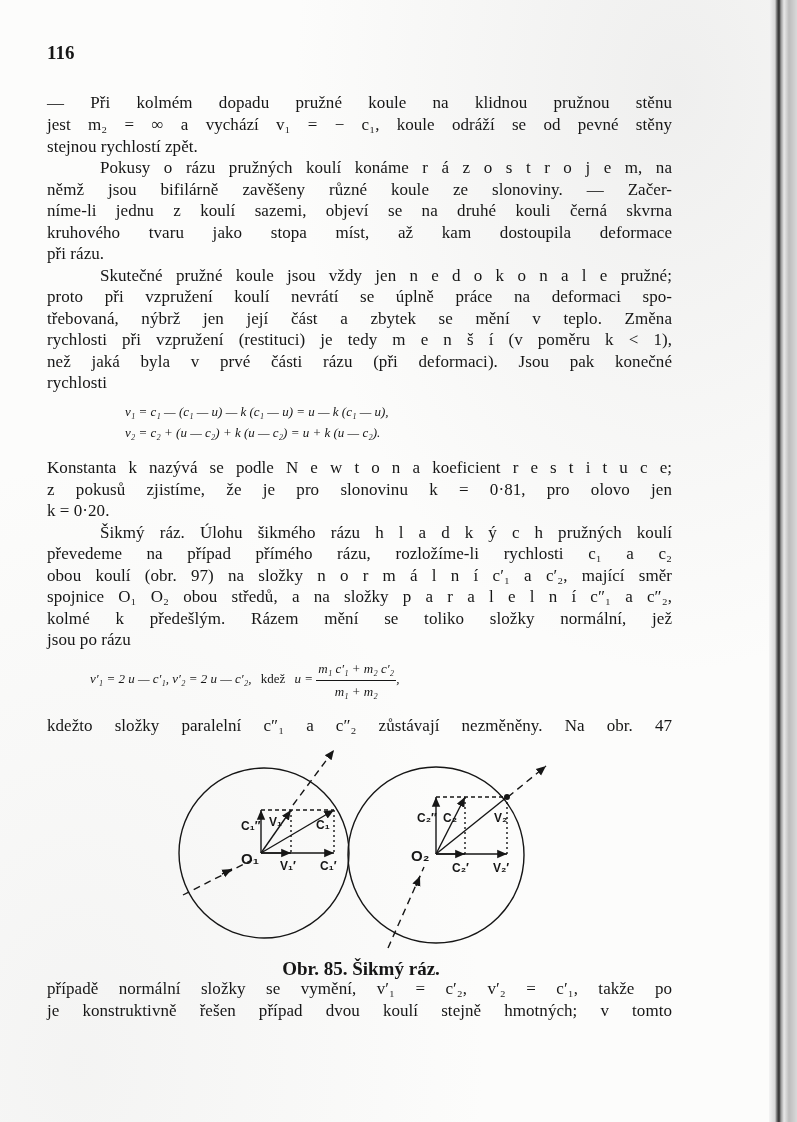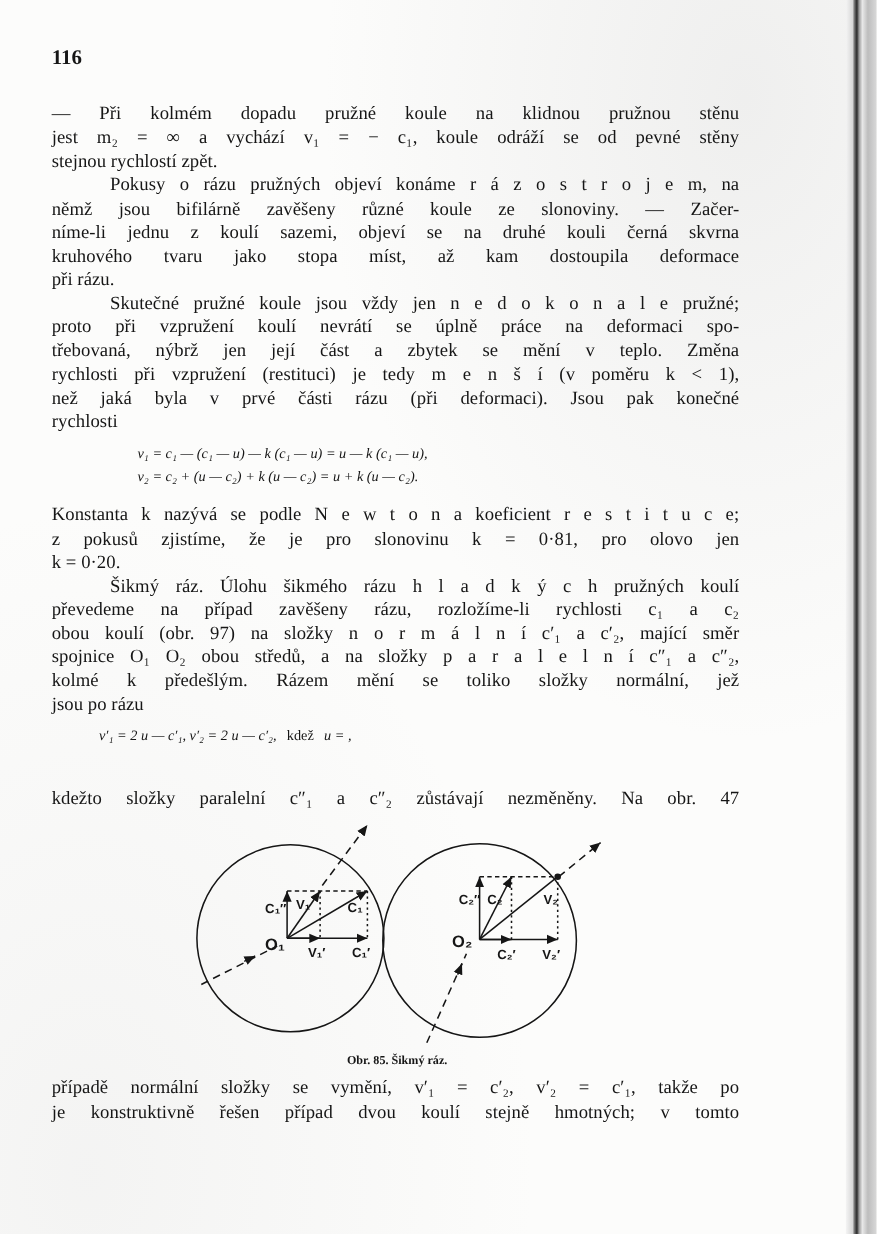--- a/index.html
+++ b/index.html
@@ -35,71 +35,74 @@
   .line.indent { left: 100px; width: 572px; }
   .line.last { text-align-last: left; }
   .formula {
     position: absolute; font-family: "Liberation Serif", serif;
     font-size: 13px; line-height: 20px; white-space: nowrap;
     font-style: italic;
   }
   .caption {
     position: absolute; left: 276px; top: 958px; width: 170px;
     font-family: "Liberation Serif", serif;
-    font-size: 11px; font-weight: bold; text-align: center;
+    font-size: 19px; font-weight: bold; text-align: center;
   }
   .figure { position: absolute; left: 170px; top: 735px; width: 400px; height: 220px; }
   .frac { display: inline-block; vertical-align: middle; text-align: center; }
   .frac .num { display: block; border-bottom: 1.3px solid #161616; padding: 0 2px; }
   .frac .den { display: block; padding: 0 2px; }
 </style>
 </head>
 <body>
 
 <div class="page-bg"></div>
 <div class="binding"></div>
 
 <div class="page-number">116</div>
 
 <div class="line" style="top:92px">— Při kolmém dopadu pružné koule na klidnou pružnou stěnu</div>
 <div class="line" style="top:114px">jest m₂ = ∞ a vychází v₁ = − c₁, koule odráží se od pevné stěny</div>
 <div class="line last" style="top:136px">stejnou rychlostí zpět.</div>
 
-<div class="line indent" style="top:157px">Pokusy o rázu pružných objeví konáme r á z o s t r o j e m, na</div>
+<div class="line indent" style="top:157px">Pokusy o rázu pružných koulí konáme r á z o s t r o j e m, na</div>
 <div class="line" style="top:179px">němž jsou bifilárně zavěšeny různé koule ze slonoviny. — Začer-</div>
 <div class="line" style="top:200px">níme-li jednu z koulí sazemi, objeví se na druhé kouli černá skvrna</div>
 <div class="line" style="top:222px">kruhového tvaru jako stopa míst, až kam dostoupila deformace</div>
 <div class="line last" style="top:243px">při rázu.</div>
 
 <div class="line indent" style="top:265px">Skutečné pružné koule jsou vždy jen n e d o k o n a l e pružné;</div>
 <div class="line" style="top:286px">proto při vzpružení koulí nevrátí se úplně práce na deformaci spo-</div>
 <div class="line" style="top:308px">třebovaná, nýbrž jen její část a zbytek se mění v teplo. Změna</div>
 <div class="line" style="top:329px">rychlosti při vzpružení (restituci) je tedy m e n š í (v poměru k &lt; 1),</div>
 <div class="line" style="top:351px">než jaká byla v prvé části rázu (při deformaci). Jsou pak konečné</div>
 <div class="line last" style="top:372px">rychlosti</div>
 
 <div class="formula" style="left:125px; top:402px">v₁ = c₁ — (c₁ — u) — k (c₁ — u) = u — k (c₁ — u),</div>
 <div class="formula" style="left:125px; top:423px">v₂ = c₂ + (u — c₂) + k (u — c₂) = u + k (u — c₂).</div>
 
 <div class="line" style="top:457px">Konstanta k nazývá se podle N e w t o n a koeficient r e s t i t u c e;</div>
 <div class="line" style="top:479px">z pokusů zjistíme, že je pro slonovinu k = 0·81, pro olovo jen</div>
 <div class="line last" style="top:500px">k = 0·20.</div>
 
 <div class="line indent" style="top:522px">Šikmý ráz. Úlohu šikmého rázu h l a d k ý c h pružných koulí</div>
-<div class="line" style="top:543px">převedeme na případ zavěšeny rázu, rozložíme-li rychlosti c₁ a c₂</div>
+<div class="line" style="top:543px">převedeme na případ přímého rázu, rozložíme-li rychlosti c₁ a c₂</div>
 <div class="line" style="top:565px">obou koulí (obr. 97) na složky n o r m á l n í c′₁ a c′₂, mající směr</div>
 <div class="line" style="top:586px">spojnice O₁ O₂ obou středů, a na složky p a r a l e l n í c″₁ a c″₂,</div>
 <div class="line" style="top:608px">kolmé k předešlým. Rázem mění se toliko složky normální, jež</div>
 <div class="line last" style="top:629px">jsou po rázu</div>
 
 <div class="formula" style="left:90px; top:658px; line-height:22px">
   <span>v′₁ = 2 u — c′₁,   v′₂ = 2 u — c′₂,</span>
   <span style="font-style:normal; margin-left:6px">kdež</span>
   <span style="margin-left:6px">u =</span>
-  <span>,</span>
+  <span class="frac">
+    <span class="num">m₁ c′₁ + m₂ c′₂</span>
+    <span class="den">m₁ + m₂</span>
+  </span><span>,</span>
 </div>
 
 <div class="line" style="top:715px">kdežto složky paralelní c″₁ a c″₂ zůstávají nezměněny. Na obr. 47</div>
 
 <svg class="figure" viewBox="170 735 400 220" width="400" height="220" style="left:170px; top:735px">
   <defs>
     <marker id="ah" markerWidth="8" markerHeight="8" refX="7" refY="4" orient="auto">
       <path d="M0,1 L7,4 L0,7 z" fill="#161616"></path>
     </marker>
   </defs>

